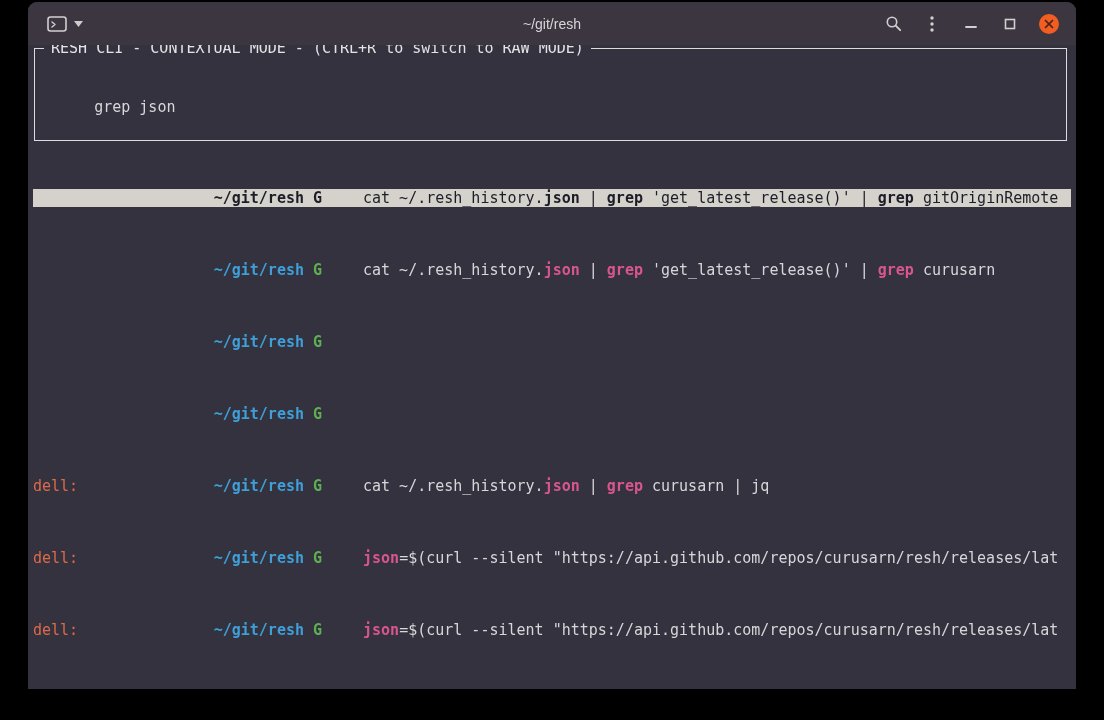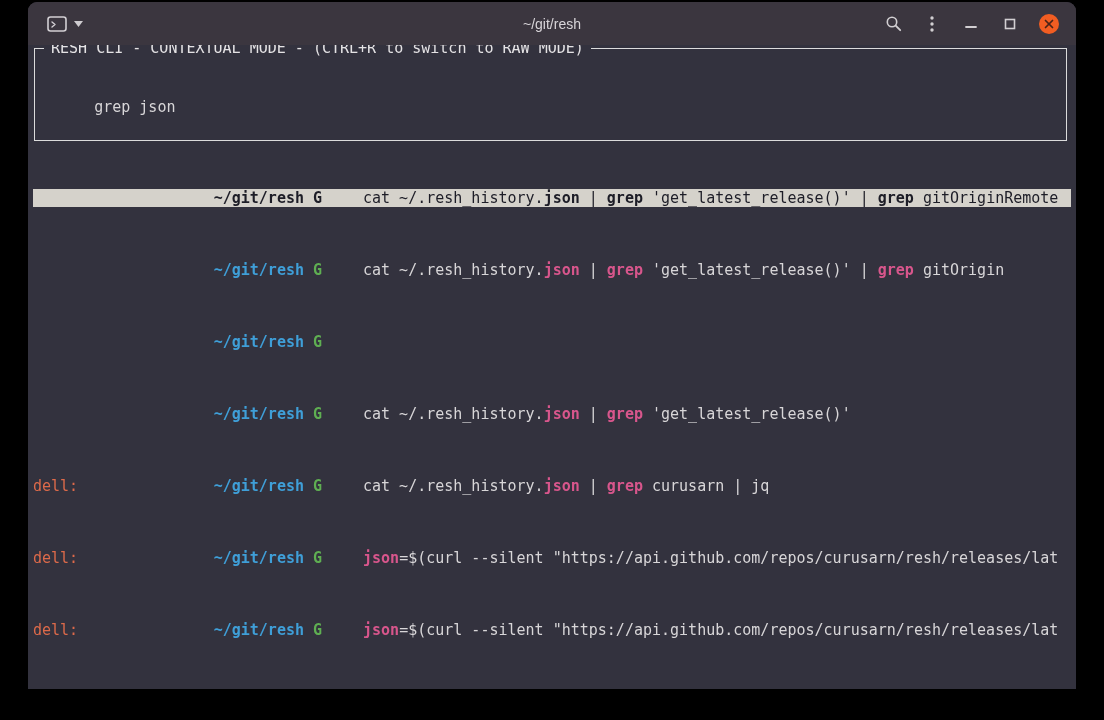--- a/index.html
+++ b/index.html
@@ -148,32 +148,31 @@
     <div class="rows">
   <div class="row selected">
     <span class="leftcol"><span class="host"></span><span class="dir">~/git/resh</span></span>
     <span class="flags"><span class="fg">G</span></span>
     <span class="cmd"><span>cat ~/.resh_history.</span><span class="hl">json</span><span> | </span><span class="hl">grep</span><span> 'get_latest_release()' | </span><span class="hl">grep</span><span> gitOriginRemote</span></span>
   </div>
 
   <div class="row">
     <span class="leftcol"><span class="host"></span><span class="dir">~/git/resh</span></span>
     <span class="flags"><span class="fg">G</span></span>
-    <span class="cmd"><span>cat ~/.resh_history.</span><span class="hl">json</span><span> | </span><span class="hl">grep</span><span> 'get_latest_release()' | </span><span class="hl">grep</span><span> gitOrigin</span></span>
-  </div>
-
-  <div class="row">
-    <span class="leftcol"><span class="host"></span><span class="dir">~/git/resh</span></span>
-    <span class="flags"><span class="fg">G</span></span>
-  </div>
-
-  <div class="row">
-    <span class="leftcol"><span class="host"></span><span class="dir">~/git/resh</span></span>
-    <span class="flags"><span class="fg">G</span></span>
-    <span class="cmd"><span>cat ~/.resh_history.</span><span class="hl">json</span><span> | </span><span class="hl">grep</span><span> 'get_latest_release()'</span></span>
+    <span class="cmd"><span>cat ~/.resh_history.</span><span class="hl">json</span><span> | </span><span class="hl">grep</span><span> 'get_latest_release()' | </span><span class="hl">grep</span><span> curusarn</span></span>
+  </div>
+
+  <div class="row">
+    <span class="leftcol"><span class="host"></span><span class="dir">~/git/resh</span></span>
+    <span class="flags"><span class="fg">G</span></span>
+  </div>
+
+  <div class="row">
+    <span class="leftcol"><span class="host"></span><span class="dir">~/git/resh</span></span>
+    <span class="flags"><span class="fg">G</span></span>
   </div>
 
   <div class="row">
     <span class="leftcol"><span class="host">dell:</span><span class="dir">~/git/resh</span></span>
     <span class="flags"><span class="fg">G</span></span>
     <span class="cmd"><span>cat ~/.resh_history.</span><span class="hl">json</span><span> | </span><span class="hl">grep</span><span> curusarn | jq</span></span>
   </div>
 
   <div class="row">
     <span class="leftcol"><span class="host">dell:</span><span class="dir">~/git/resh</span></span>

